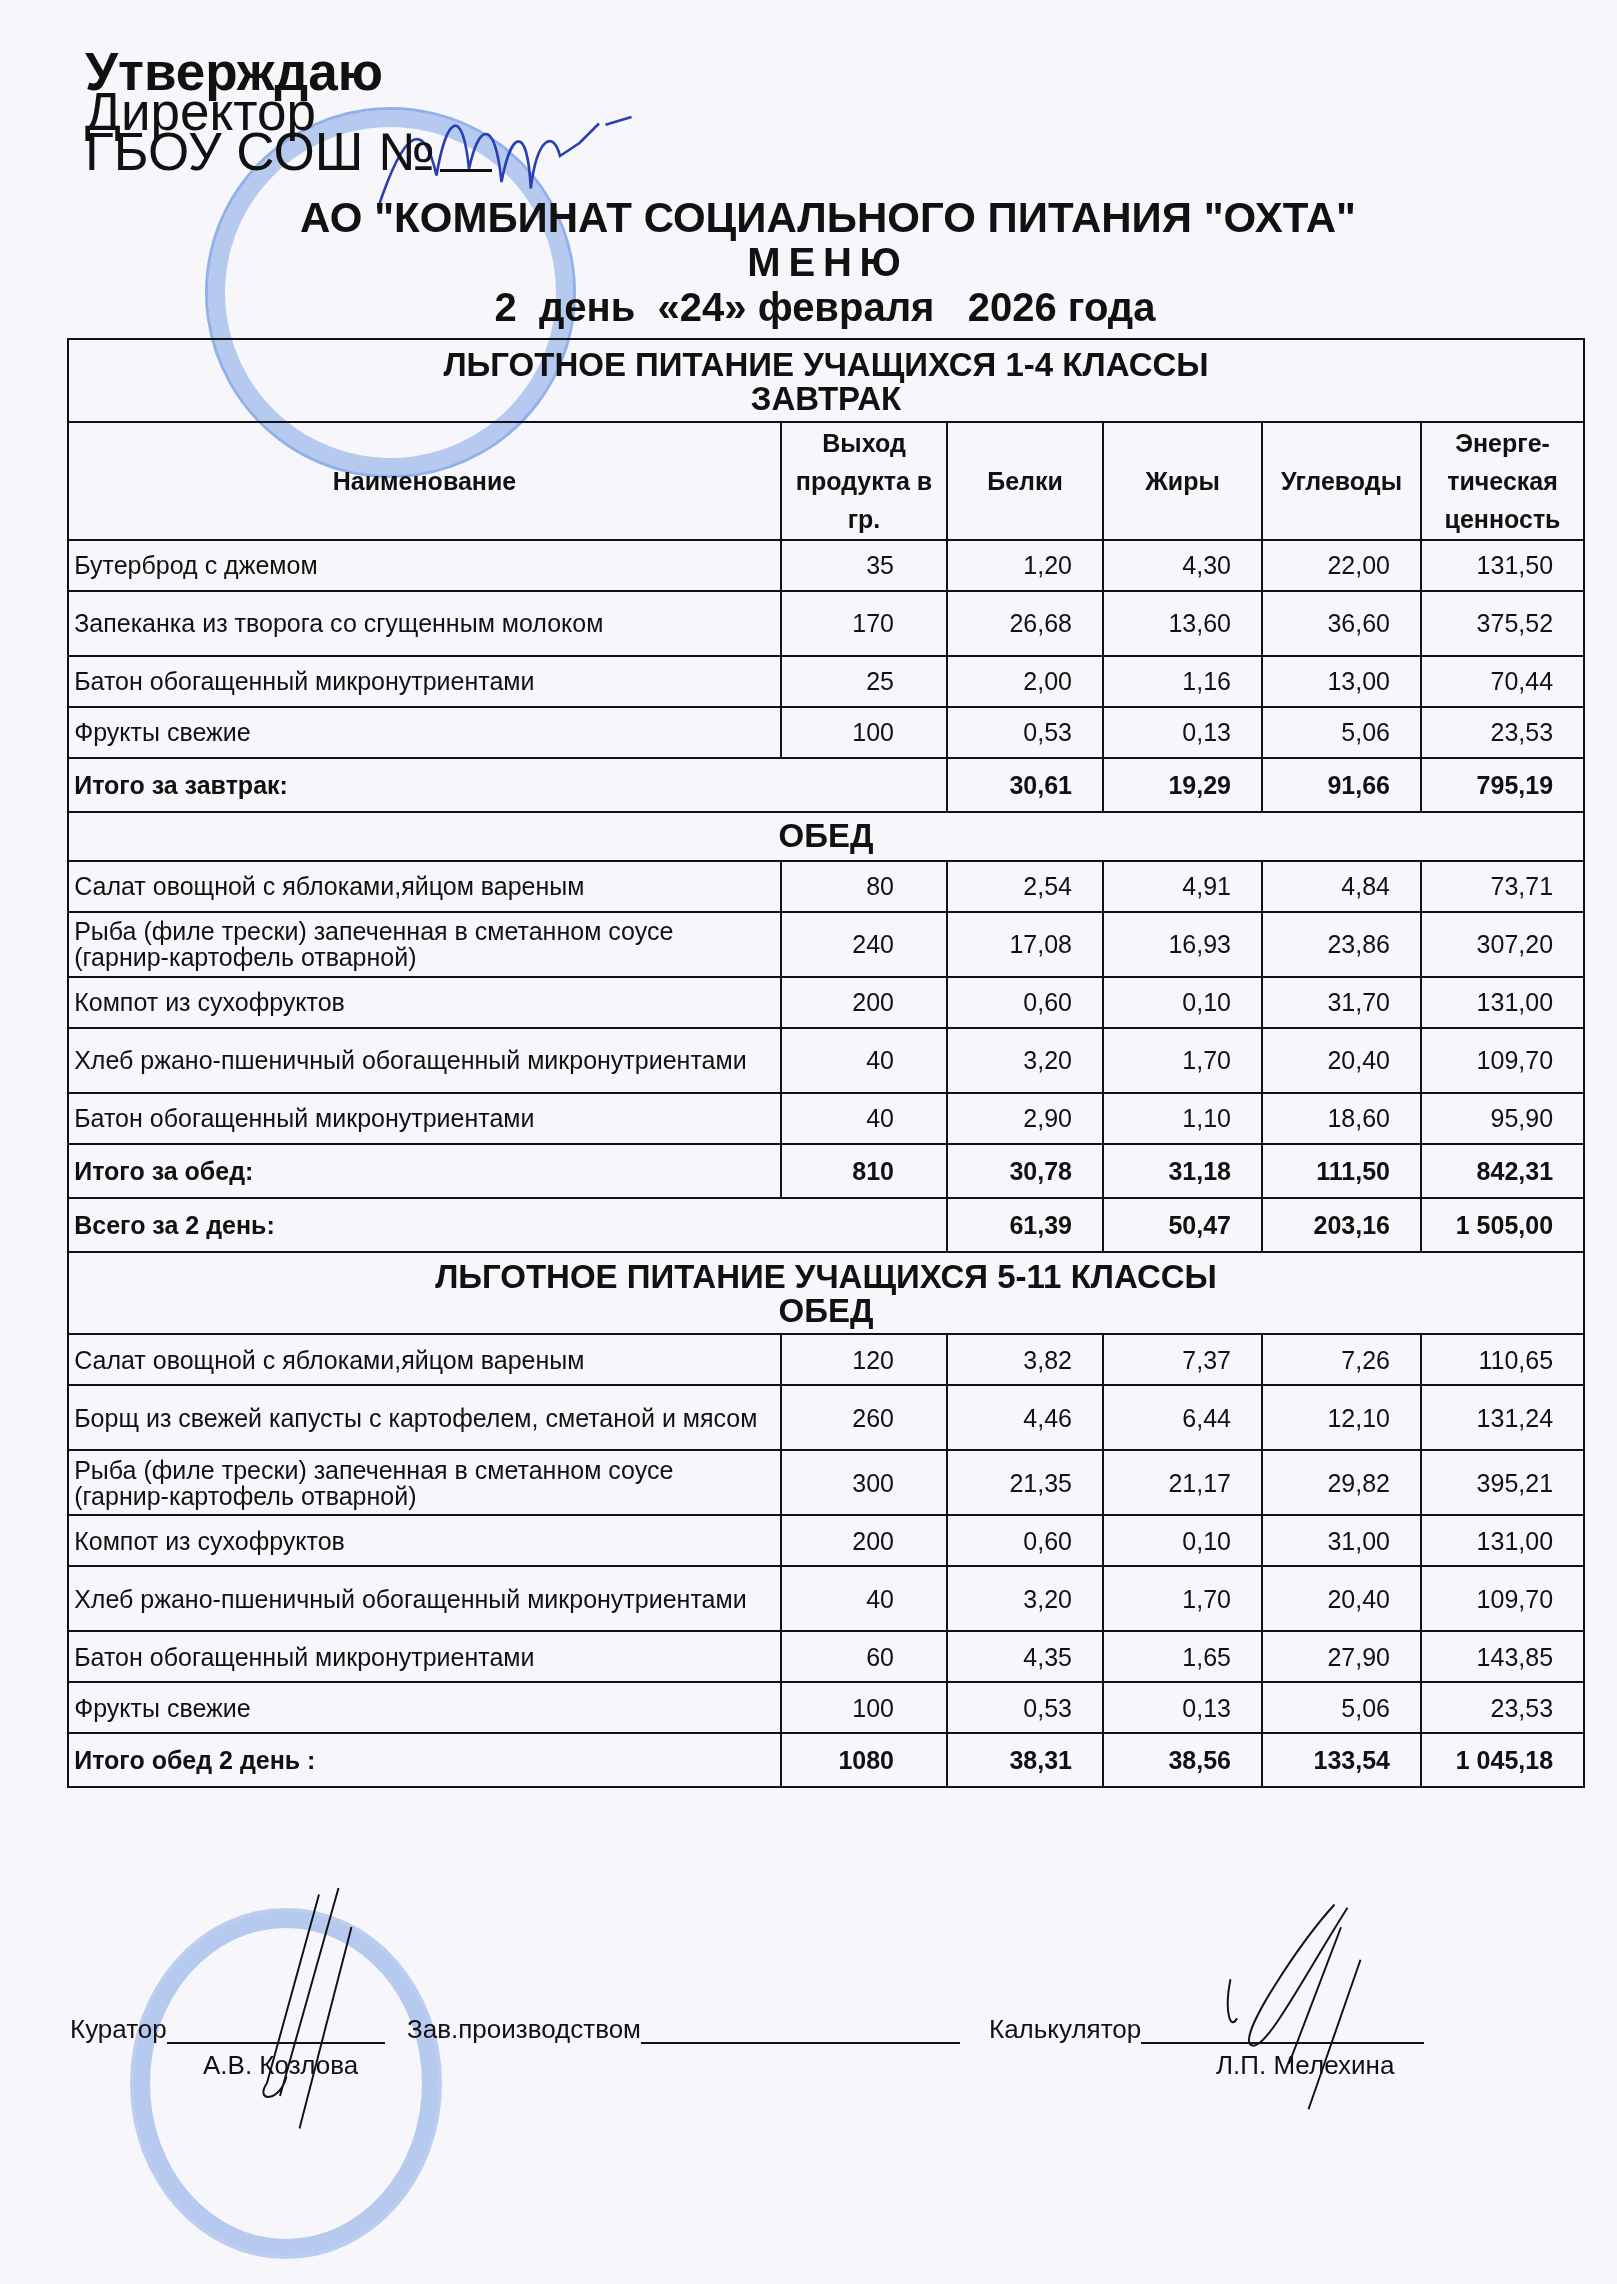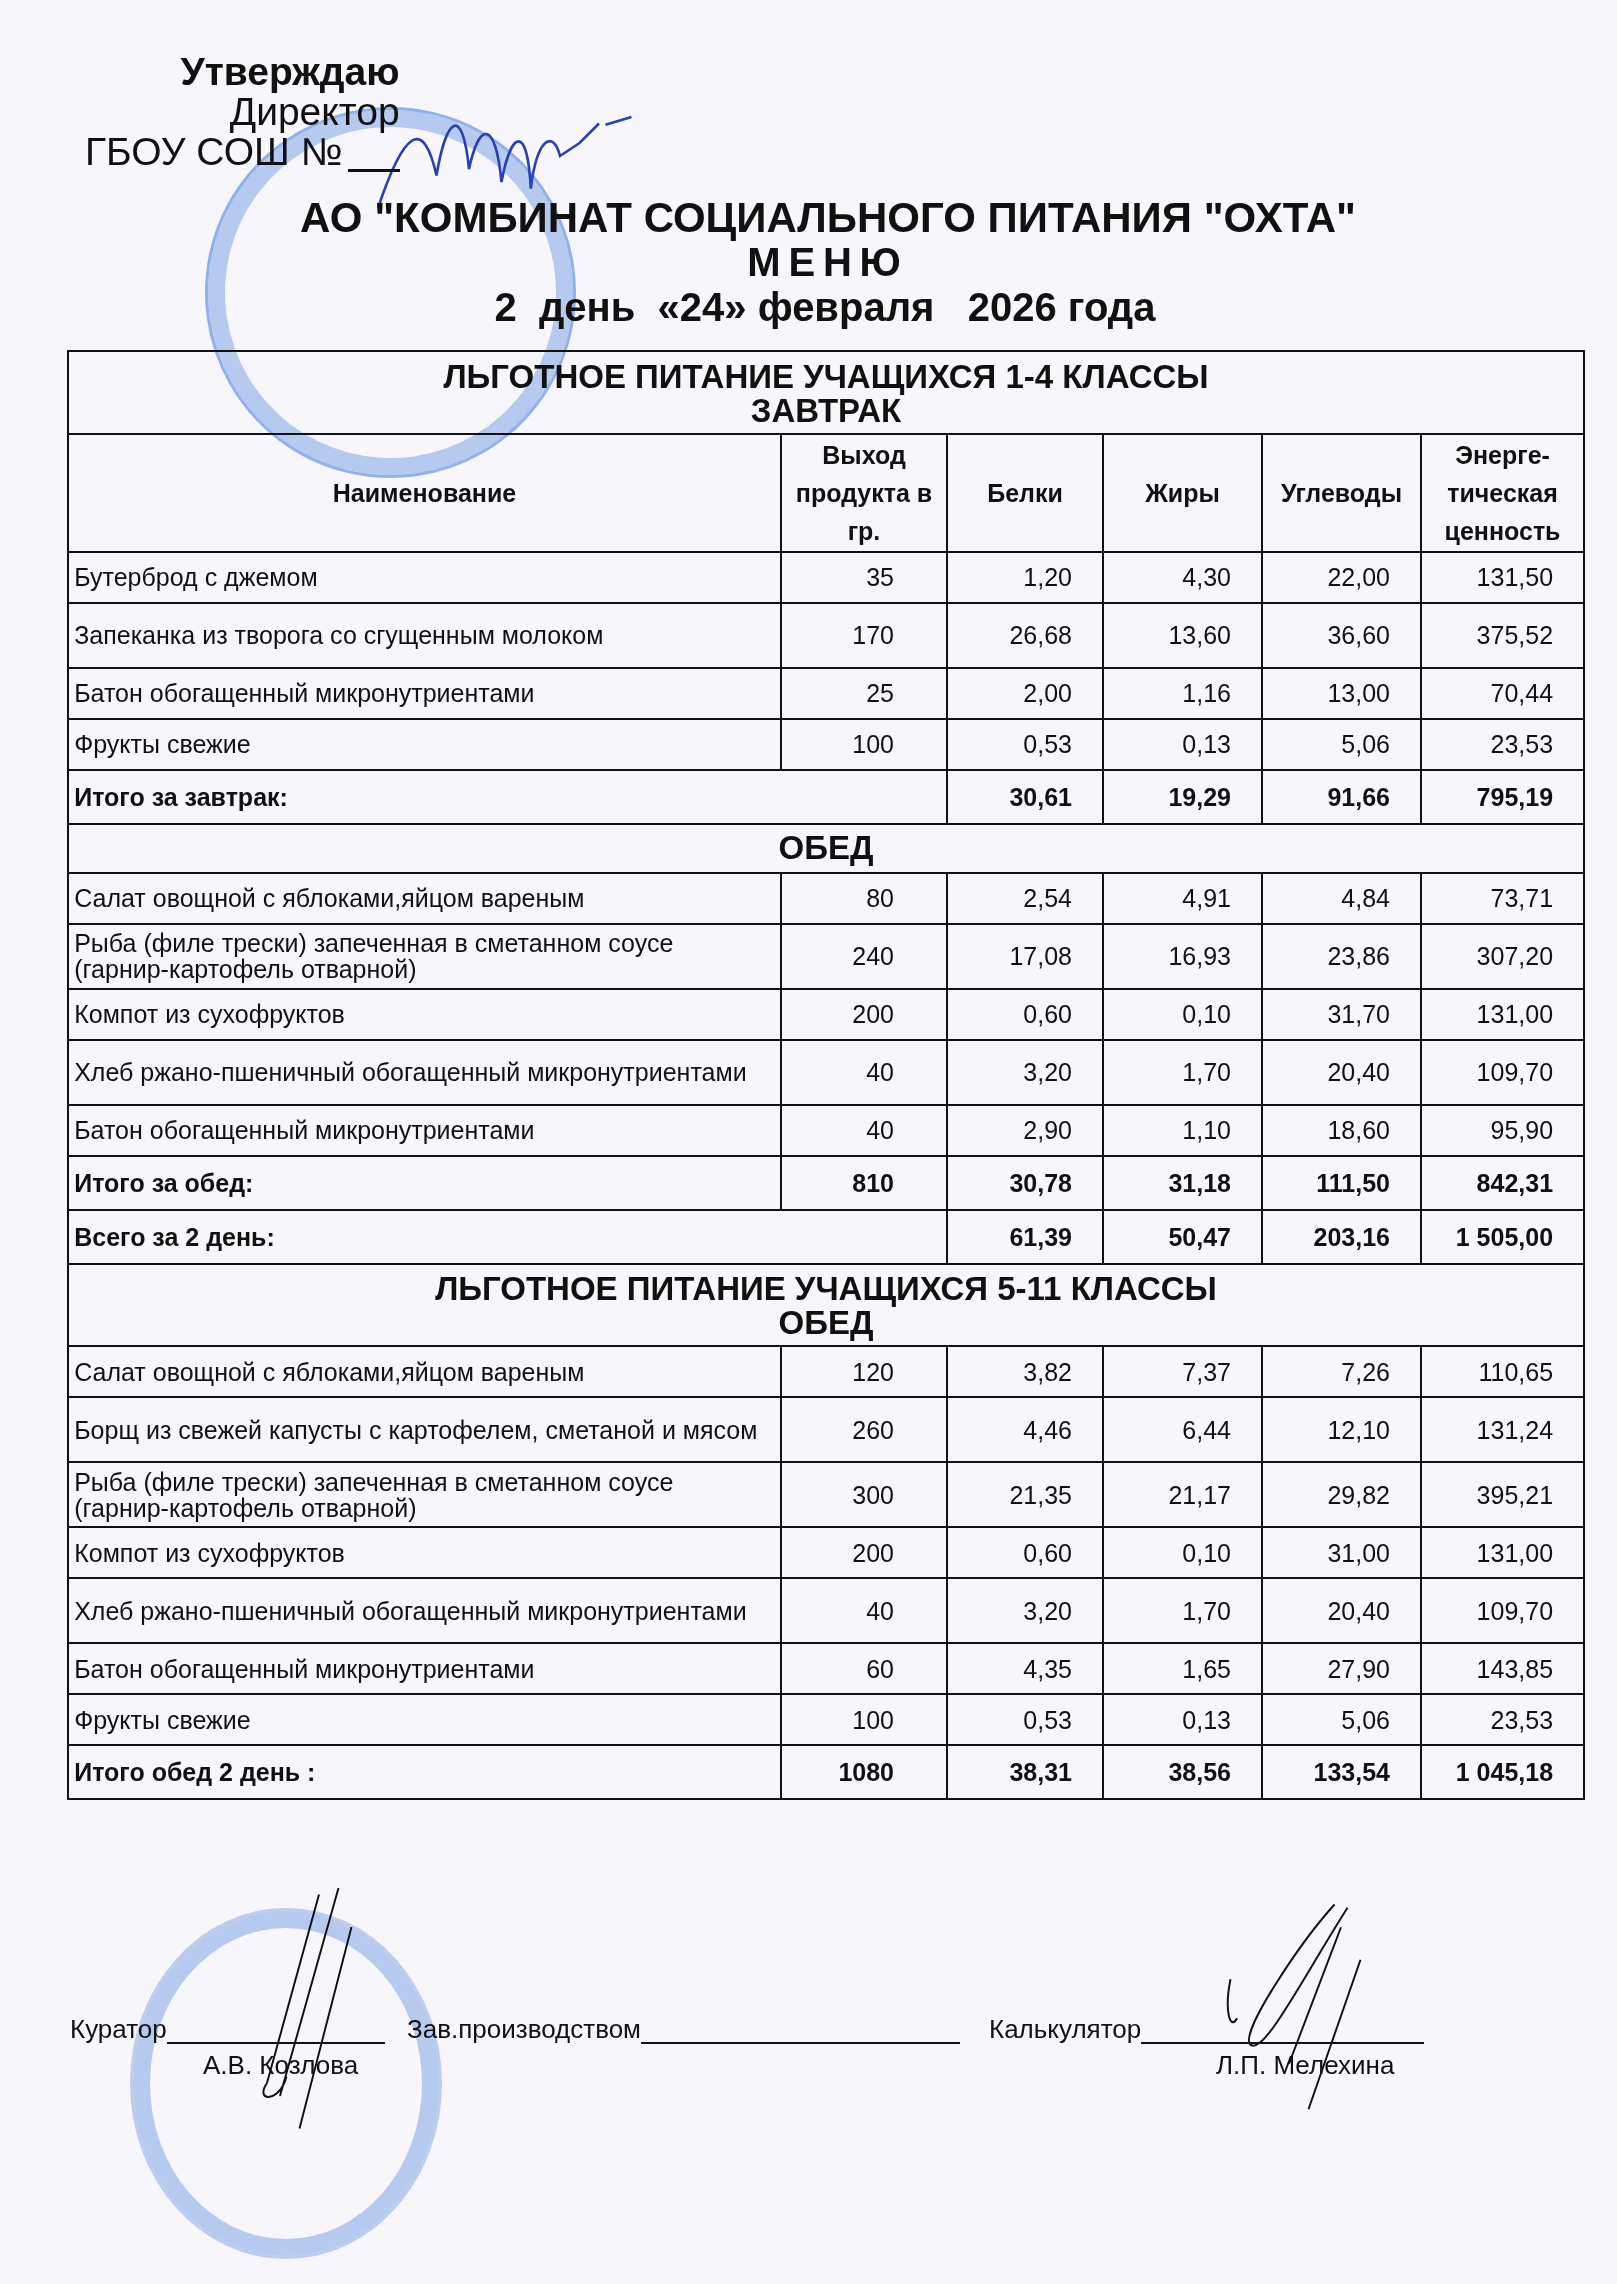--- a/index.html
+++ b/index.html
@@ -4,34 +4,34 @@
 <style>
   html, body { margin: 0; padding: 0; }
   body {
     width: 1617px; height: 2284px; position: relative; overflow: hidden;
     background: #f7f6fa;
     font-family: "Liberation Sans", sans-serif;
     color: #111;
   }
   .approve {
     position: absolute; left: 85px; top: 52px;
-    font-size: 39px; line-height: 40px; text-align: right;
+    font-size: 53px; line-height: 40px;
   }
   .approve .l1 { font-weight: bold; }
   .approve .num-line { display: inline-block; width: 52px; border-bottom: 3.3px solid #111; margin-left: 5.2px; height: 33px; vertical-align: bottom; }
   .title-block {
     position: absolute; left: 0; width: 1617px; top: 195px;
     text-align: center; font-weight: bold;
   }
   .title-block .org { font-size: 42px; line-height: 46px; margin-left: 39px; }
   .title-block .menu { font-size: 40px; line-height: 43px; letter-spacing: 7.8px; margin-left: 39px; }
   .title-block .date { font-size: 40px; line-height: 46px; white-space: pre; margin-left: 33px; }
 
   table.menu-table {
-    position: absolute; left: 67px; top: 350px; width: 1515px;
+    position: absolute; left: 67px; top: 338px; width: 1515px;
     border-collapse: collapse; table-layout: fixed;
     font-size: 25px;
   }
   .menu-table td, .menu-table th {
     border: 2px solid #111; padding: 0 5.2px;
   }
   .menu-table col.c-name { width: 713px; }
   .menu-table col.c-yield { width: 166px; }
   .menu-table col.c-prot { width: 156px; }
   .menu-table col.c-fat { width: 159px; }

